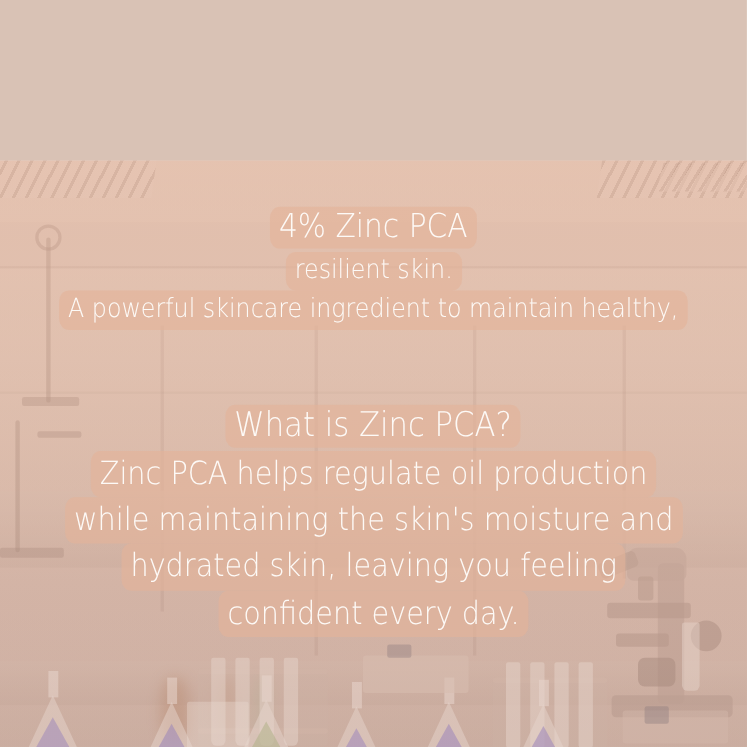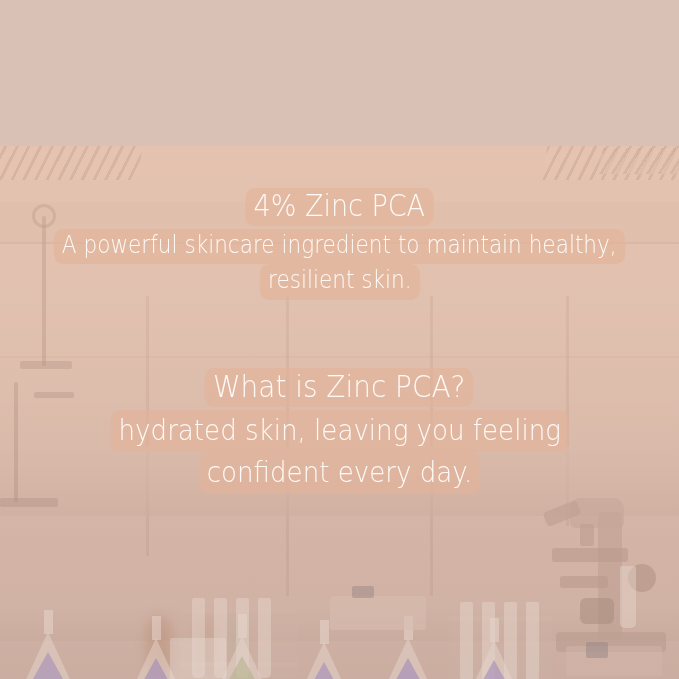--- a/index.html
+++ b/index.html
@@ -364,28 +364,30 @@
   <div class="photo-tint"></div>
 
 
   <div class="content">
 
     <div class="block sub-head">
       <span class="tline">4% Zinc PCA</span>
     </div>
 
     <div class="block sub-body">
+      <div class="rowwrap"><span class="tline">resilient skin.</span></div>
       <div class="rowwrap"><span class="tline">A powerful skincare ingredient to maintain healthy,</span></div>
-      <div class="rowwrap"><span class="tline">resilient skin.</span></div>
     </div>
 
     <div class="block q-head">
       <span class="tline">What is Zinc PCA?</span>
     </div>
 
     <div class="block q-body">
+      <div class="rowwrap"><span class="tline">Zinc PCA helps regulate oil production</span></div>
+      <div class="rowwrap"><span class="tline">while maintaining the skin's moisture and</span></div>
       <div class="rowwrap"><span class="tline">hydrated skin, leaving you feeling</span></div>
       <div class="rowwrap"><span class="tline">confident every day.</span></div>
     </div>
 
   </div>
 
 </div>
 
 </body></html>

